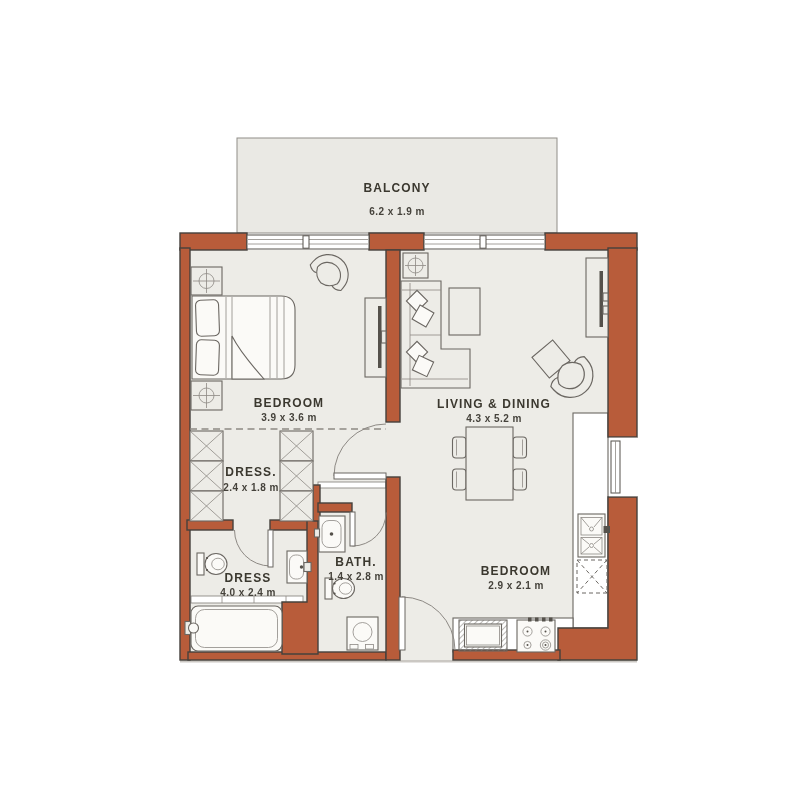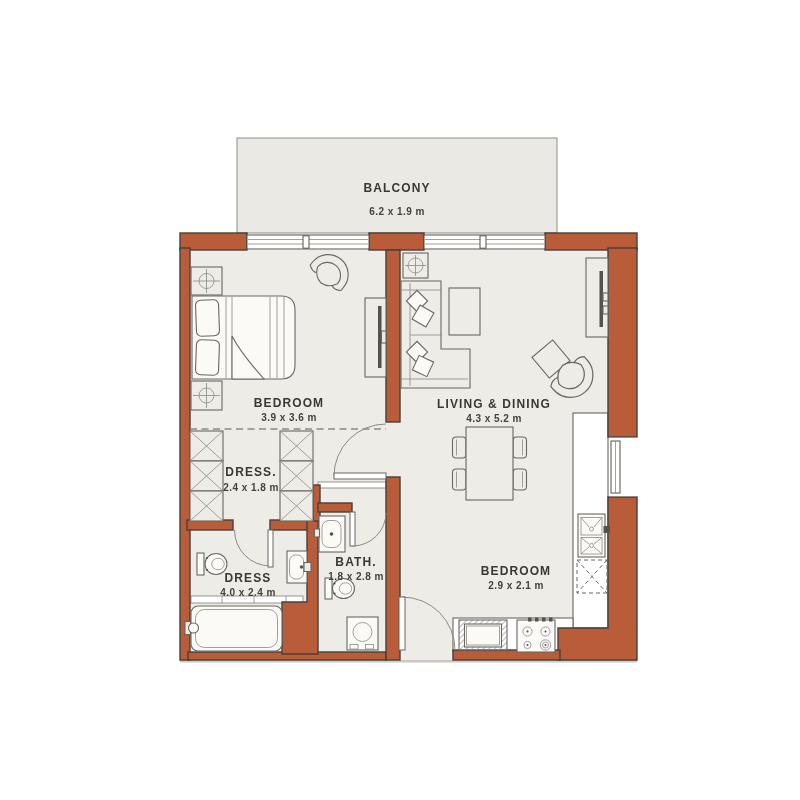--- a/index.html
+++ b/index.html
@@ -292,17 +292,17 @@
   <div class="room-dims" style="left:397px;top:211px">6.2 x 1.9 m</div>
   <div class="room-label" style="left:289px;top:403px">BEDROOM</div>
   <div class="room-dims" style="left:289px;top:417px">3.9 x 3.6 m</div>
   <div class="room-label" style="left:494px;top:404px">LIVING &amp; DINING</div>
   <div class="room-dims" style="left:494px;top:418px">4.3 x 5.2 m</div>
   <div class="room-label" style="left:251px;top:472px">DRESS.</div>
   <div class="room-dims" style="left:251px;top:487px">2.4 x 1.8 m</div>
   <div class="room-label" style="left:248px;top:578px">DRESS</div>
   <div class="room-dims" style="left:248px;top:592px">4.0 x 2.4 m</div>
   <div class="room-label" style="left:356px;top:562px">BATH.</div>
-  <div class="room-dims" style="left:356px;top:576px">1.8 x 2.8 m</div>
+  <div class="room-dims" style="left:356px;top:576px">1.4 x 2.8 m</div>
   <div class="room-label" style="left:516px;top:571px">BEDROOM</div>
   <div class="room-dims" style="left:516px;top:585px">2.9 x 2.1 m</div>
 </div>
 </div>
 
 </body></html>

